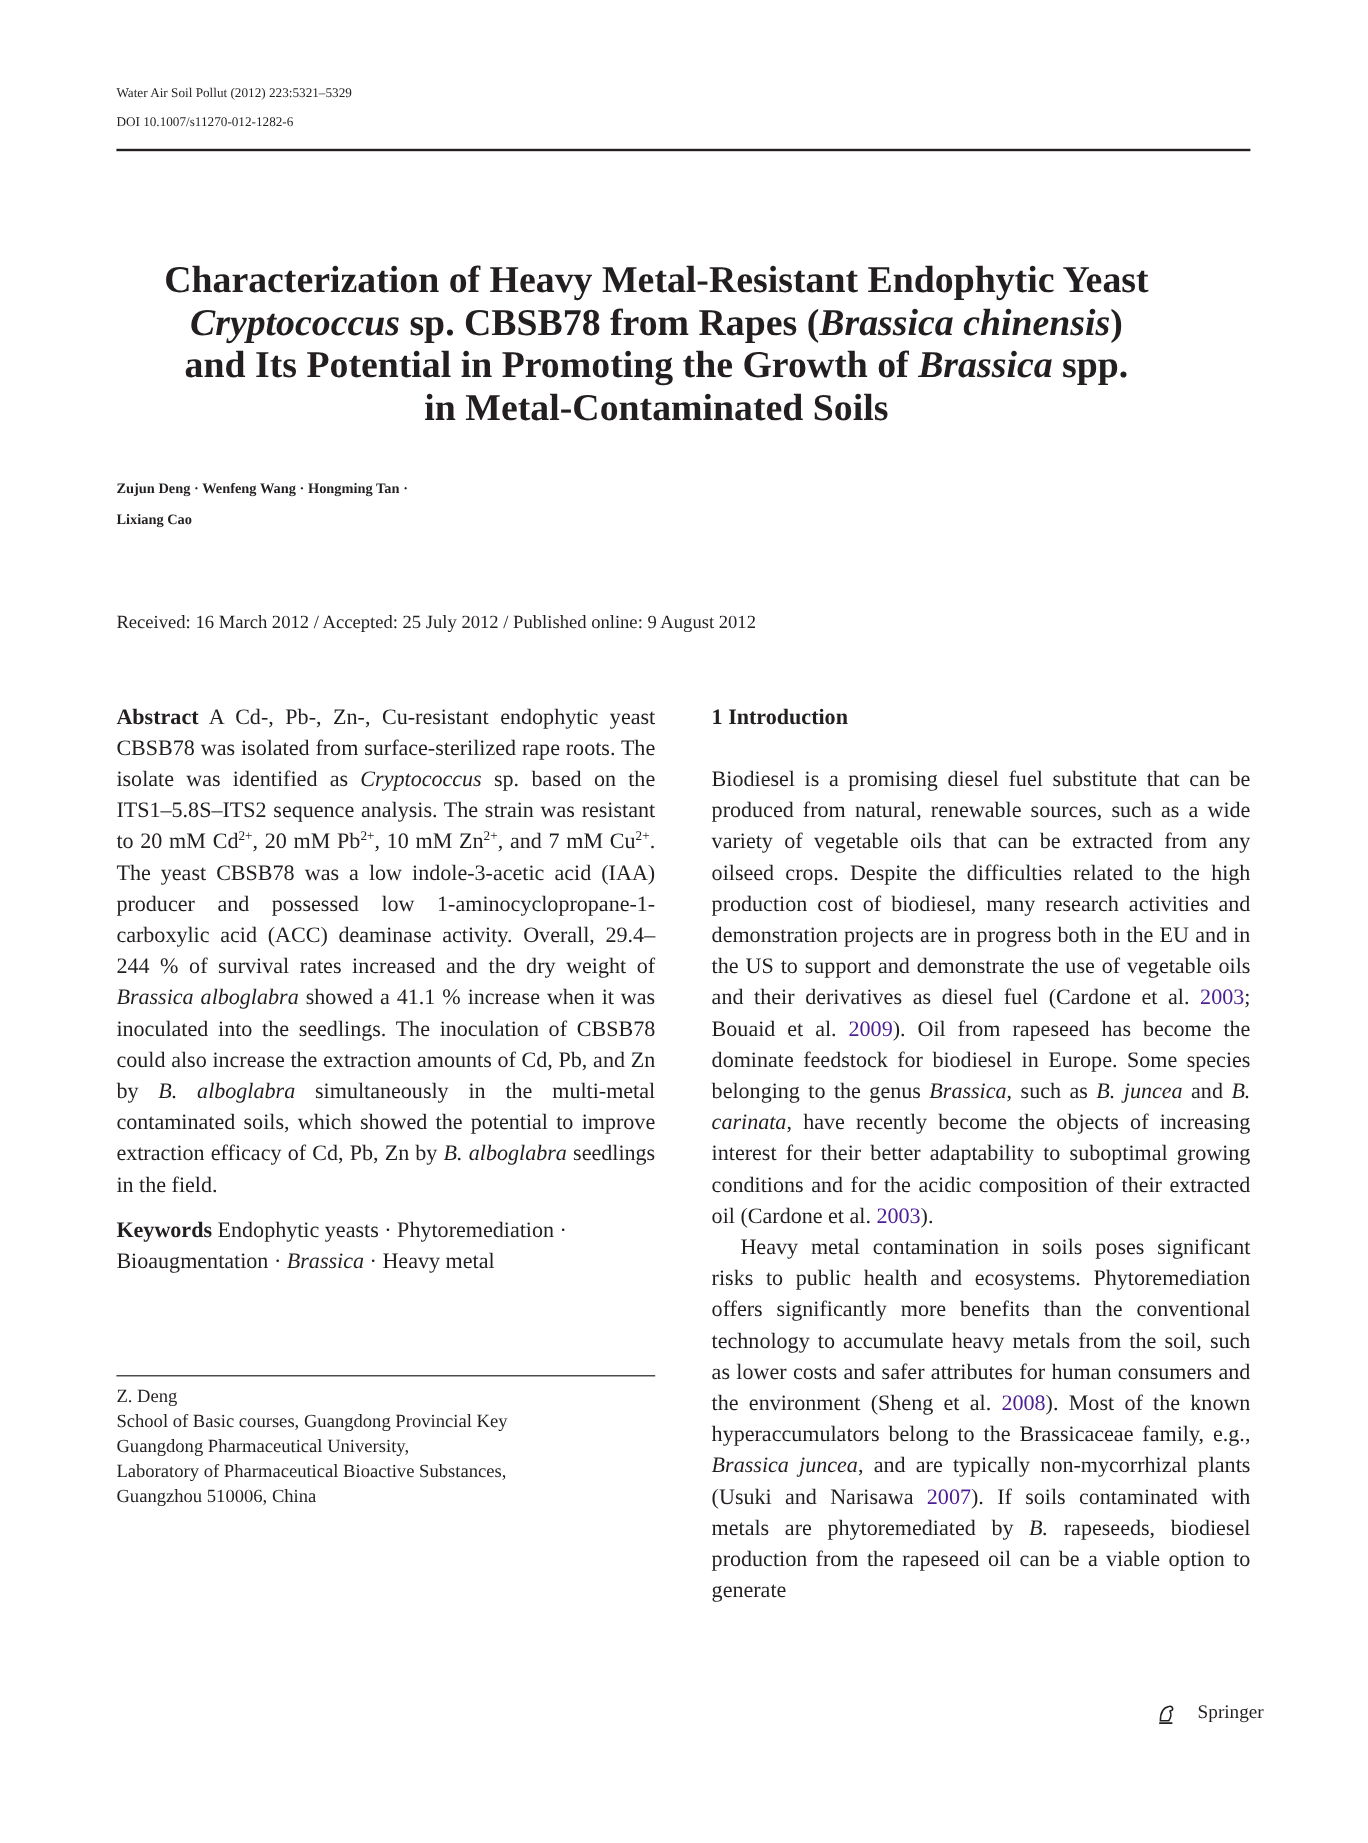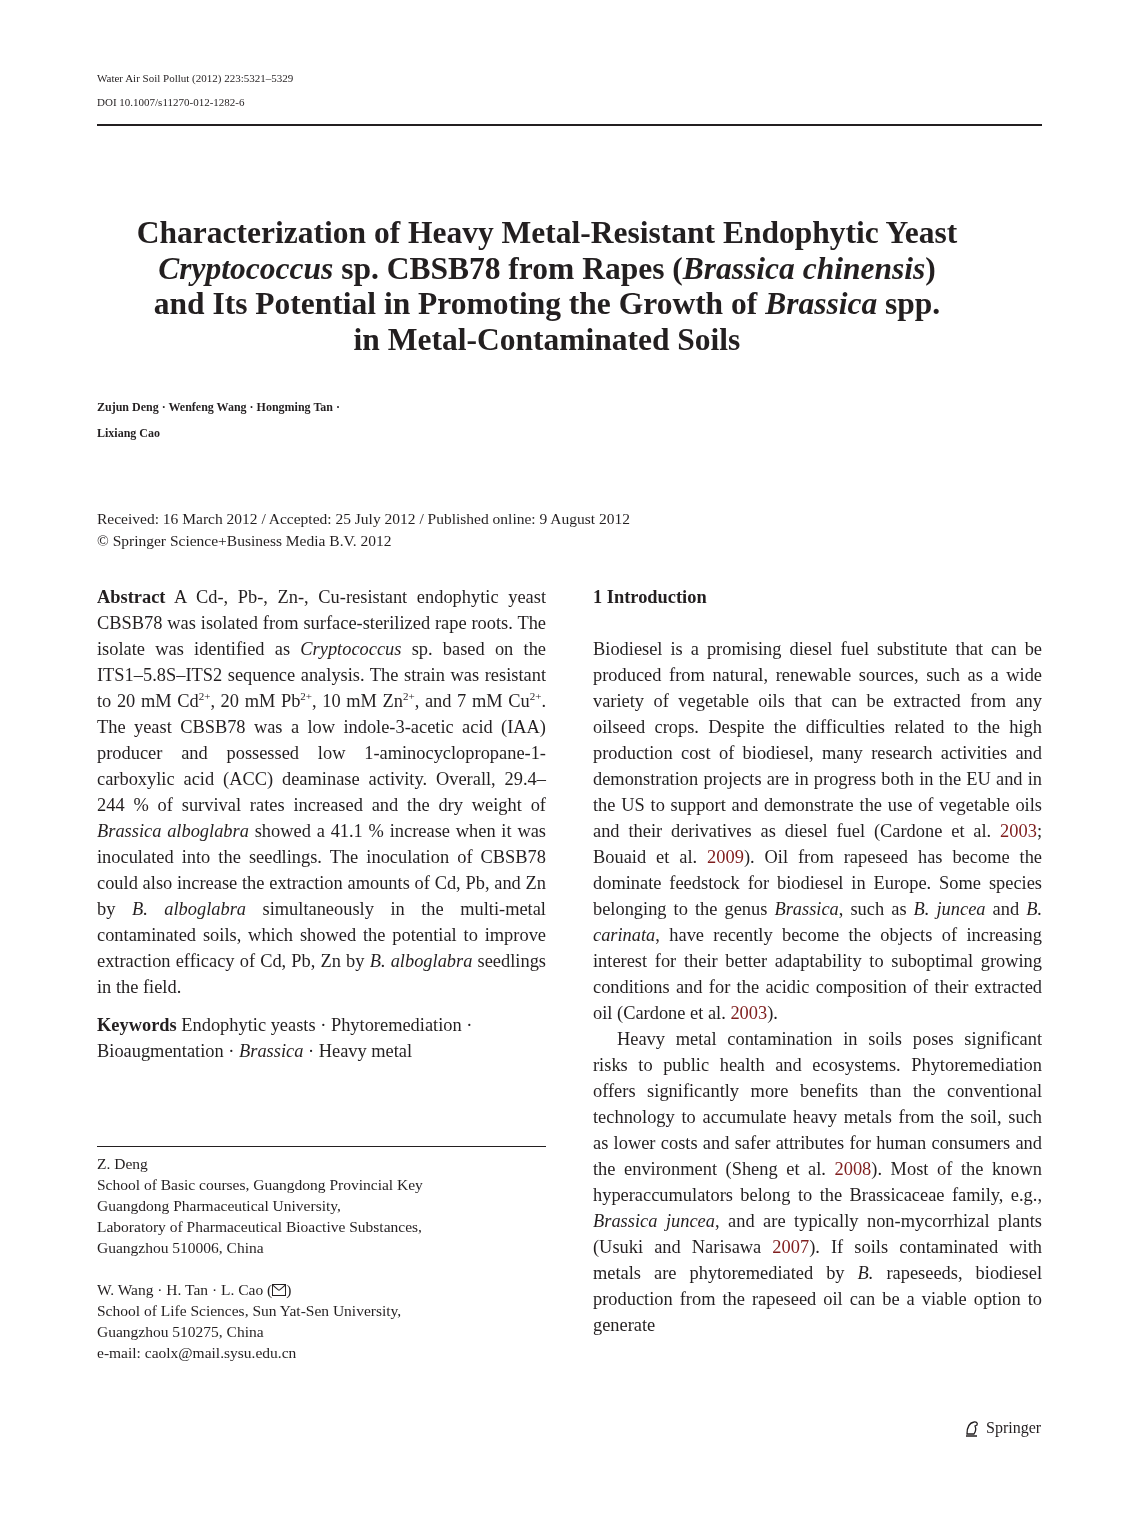--- a/index.html
+++ b/index.html
@@ -12,23 +12,23 @@
   .dates { position: absolute; left: 97px; top: 508px; font-size: 15.5px; line-height: 21.5px; }
   .col-left { position: absolute; left: 97px; top: 584px; width: 449px; font-size: 18.4px; line-height: 26px; text-align: justify; }
   .col-right { position: absolute; left: 593px; top: 584px; width: 449px; font-size: 18.4px; line-height: 26px; text-align: justify; }
   .col-left p, .col-right p { margin: 0; }
   .keywords { margin-top: 12px !important; text-align: left; }
   .affil-rule { position: absolute; left: 97px; top: 1146px; width: 449px; height: 1px; background: #231f20; }
   .affil { position: absolute; left: 97px; top: 1153px; width: 449px; font-size: 15.5px; line-height: 21px; }
   .affil .block { margin-bottom: 21px; }
   .section-head { font-weight: bold; margin-bottom: 26px !important; }
   .indent { text-indent: 24px; }
-  .cite { color: #7f1d1d; }
+  .cite { color: #4c1d95; }
   sup { font-size: 11px; line-height: 0; vertical-align: super; }
-  .springer { position: absolute; left: 962px; top: 1418px; font-size: 16px; display: flex; align-items: center; gap: 4px; }
+  .springer { position: absolute; left: 962px; top: 1418px; font-size: 16px; display: flex; align-items: center; gap: 16px; }
   .springer svg { width: 20px; height: 20px; }
   .envelope { display: inline-block; width: 12px; height: 10px; border: 1px solid #231f20; position: relative; vertical-align: -1px; overflow: hidden; }
   .envelope::before, .envelope::after { content: ""; position: absolute; top: -1px; width: 9px; height: 1px; background: #231f20; }
   .envelope::before { left: -1px; transform-origin: left; transform: rotate(40deg); }
   .envelope::after { right: -1px; transform-origin: right; transform: rotate(-40deg); }
 </style>
 </head>
 <body>
 
 <div class="running-head">
@@ -44,46 +44,39 @@
   <span>in Metal-Contaminated Soils</span>
 </h1>
 
 <div class="authors">
   <div>Zujun Deng · Wenfeng Wang · Hongming Tan ·</div>
   <div>Lixiang Cao</div>
 </div>
 
 <div class="dates">
   <div>Received: 16 March 2012 / Accepted: 25 July 2012 / Published online: 9 August 2012</div>
-  <div>© Springer Science+Business Media B.V. 2012</div>
 </div>
 
 <div class="col-left">
   <p>
     <b>Abstract</b><span> A Cd-, Pb-, Zn-, Cu-resistant endophytic yeast CBSB78 was isolated from surface-sterilized rape roots. The isolate was identified as </span><i>Cryptococcus</i><span> sp. based on the ITS1–5.8S–ITS2 sequence analysis. The strain was resistant to 20 mM Cd</span><sup>2+</sup><span>, 20 mM Pb</span><sup>2+</sup><span>, 10 mM Zn</span><sup>2+</sup><span>, and 7 mM Cu</span><sup>2+</sup><span>. The yeast CBSB78 was a low indole-3-acetic acid (IAA) producer and possessed low 1-aminocyclopropane-1-carboxylic acid (ACC) deaminase activity. Overall, 29.4–244 % of survival rates increased and the dry weight of </span><i>Brassica alboglabra</i><span> showed a 41.1 % increase when it was inoculated into the seedlings. The inoculation of CBSB78 could also increase the extraction amounts of Cd, Pb, and Zn by </span><i>B. alboglabra</i><span> simultaneously in the multi-metal contaminated soils, which showed the potential to improve extraction efficacy of Cd, Pb, Zn by </span><i>B. alboglabra</i><span> seedlings in the field.</span>
   </p>
   <p class="keywords">
     <b>Keywords</b><span> Endophytic yeasts · Phytoremediation · Bioaugmentation · </span><i>Brassica</i><span> · Heavy metal</span>
   </p>
 </div>
 
 <div class="affil-rule"></div>
 <div class="affil">
   <div class="block">
     <div>Z. Deng</div>
     <div>School of Basic courses, Guangdong Provincial Key</div>
     <div>Guangdong Pharmaceutical University,</div>
     <div>Laboratory of Pharmaceutical Bioactive Substances,</div>
     <div>Guangzhou 510006, China</div>
-  </div>
-  <div class="block">
-    <div><span>W. Wang · H. Tan · L. Cao (</span><span class="envelope"></span><span>)</span></div>
-    <div>School of Life Sciences, Sun Yat-Sen University,</div>
-    <div>Guangzhou 510275, China</div>
-    <div>e-mail: caolx@mail.sysu.edu.cn</div>
   </div>
 </div>
 
 <div class="col-right">
   <p class="section-head">1 Introduction</p>
   <p>
     <span>Biodiesel is a promising diesel fuel substitute that can be produced from natural, renewable sources, such as a wide variety of vegetable oils that can be extracted from any oilseed crops. Despite the difficulties related to the high production cost of biodiesel, many research activities and demonstration projects are in progress both in the EU and in the US to support and demonstrate the use of vegetable oils and their derivatives as diesel fuel (Cardone et al. </span><span class="cite">2003</span><span>; Bouaid et al. </span><span class="cite">2009</span><span>). Oil from rapeseed has become the dominate feedstock for biodiesel in Europe. Some species belonging to the genus </span><i>Brassica</i><span>, such as </span><i>B. juncea</i><span> and </span><i>B. carinata</i><span>, have recently become the objects of increasing interest for their better adaptability to suboptimal growing conditions and for the acidic composition of their extracted oil (Cardone et al. </span><span class="cite">2003</span><span>).</span>
   </p>
   <p class="indent">
     <span>Heavy metal contamination in soils poses significant risks to public health and ecosystems. Phytoremediation offers significantly more benefits than the conventional technology to accumulate heavy metals from the soil, such as lower costs and safer attributes for human consumers and the environment (Sheng et al. </span><span class="cite">2008</span><span>). Most of the known hyperaccumulators belong to the Brassicaceae family, e.g., </span><i>Brassica juncea</i><span>, and are typically non-mycorrhizal plants (Usuki and Narisawa </span><span class="cite">2007</span><span>). If soils contaminated with metals are phytoremediated by </span><i>B.</i><span> rapeseeds, biodiesel production from the rapeseed oil can be a viable option to generate</span>

